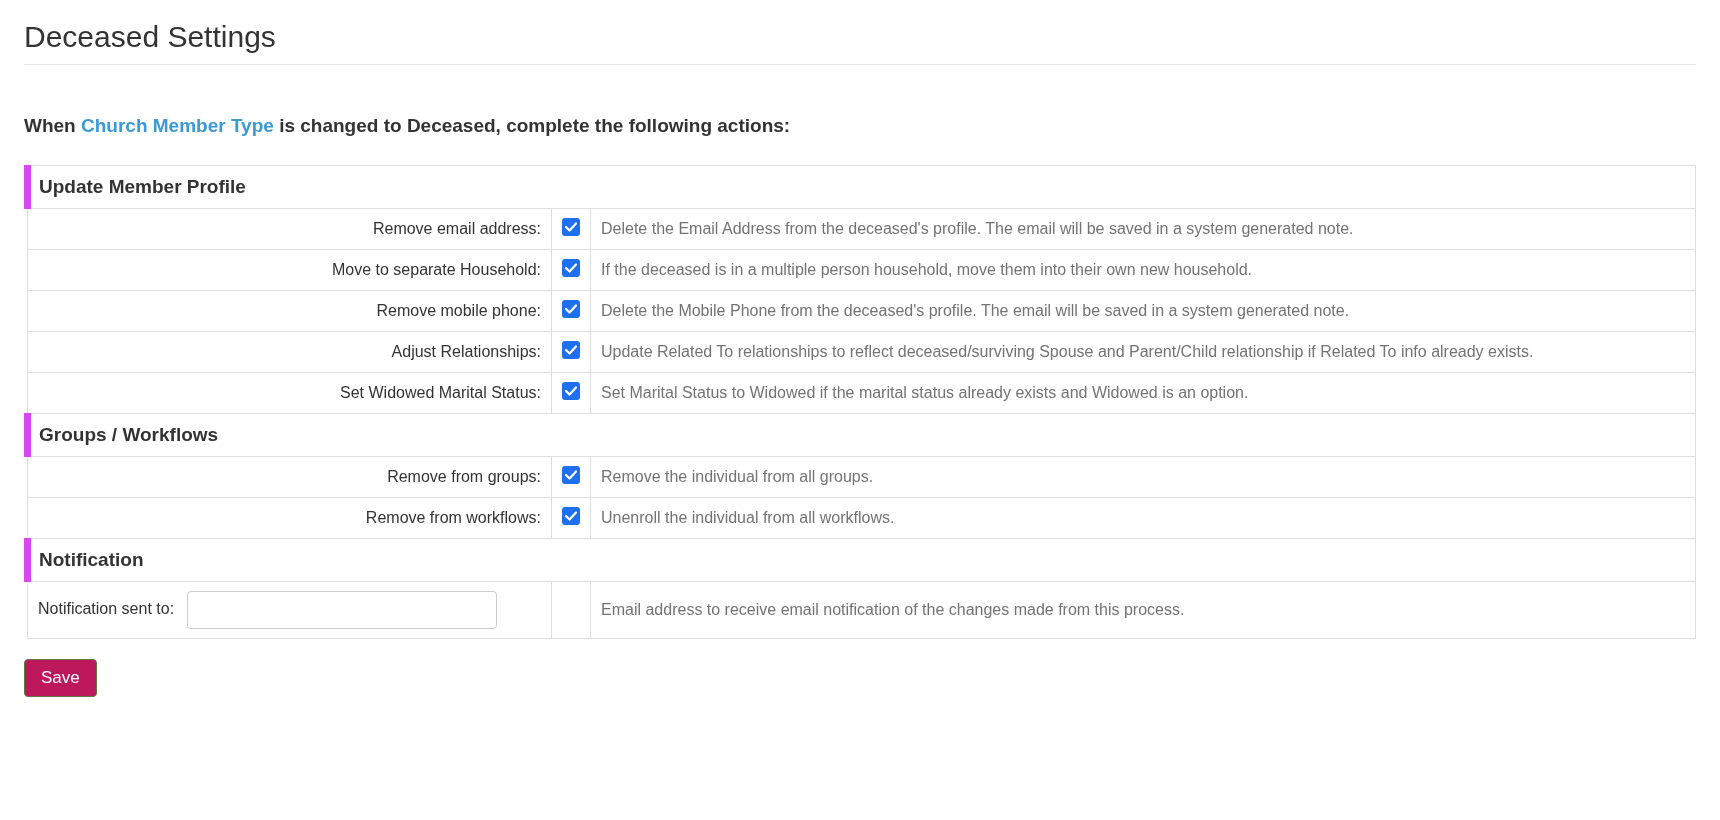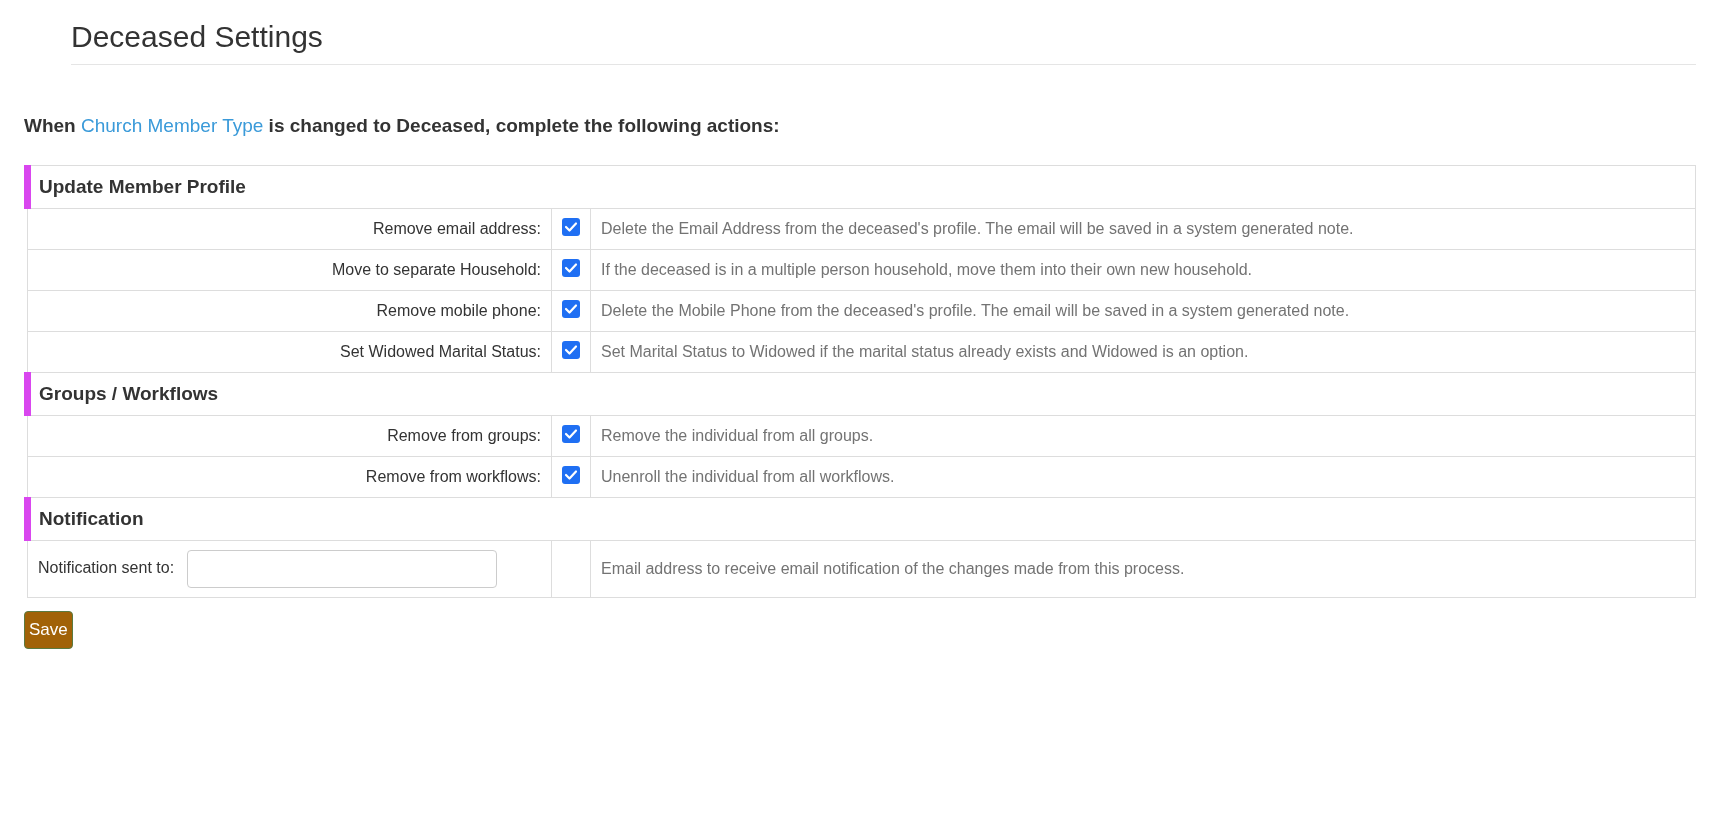--- a/index.html
+++ b/index.html
@@ -13,32 +13,31 @@
       padding: 20px 24px;
       color: #333;
     }
     .page-title {
       font-size: 30px;
       font-weight: 400;
       color: #333;
       padding-bottom: 10px;
       border-bottom: 1px solid #e5e5e5;
       margin-bottom: 50px;
-      margin-left: 47px;
     }
     .intro-line {
       font-size: 19px;
       font-weight: 700;
       color: #333;
       margin-bottom: 28px;
     }
     .intro-line a {
       color: #3a9ad9;
       text-decoration: none;
-      font-weight: 400;
+      font-weight: 700;
     }
     .settings-table {
       width: 100%;
       border-collapse: collapse;
       border: 1px solid #ddd;
     }
     .settings-table td, .settings-table th {
       border: 1px solid #ddd;
       padding: 9px 10px;
       vertical-align: middle;
@@ -94,26 +93,26 @@
       width: 310px;
       height: 38px;
       border: 1px solid #ccc;
       border-radius: 4px;
       padding: 4px 8px;
       font-size: 16px;
       margin-left: 8px;
       vertical-align: middle;
     }
     .save-btn {
-      margin-top: 13px;
-      background: #a16207;
+      margin-top: 20px;
+      background: #be185d;
       color: #fff;
       border: 1px solid #5a7a40;
       border-radius: 4px;
-      padding: 8px 4px;
+      padding: 8px 16px;
       font-size: 17px;
       cursor: pointer;
     }
   </style>
 </head>
 <body>
 
 
 
 <h1 class="page-title">Deceased Settings</h1>
@@ -158,20 +157,31 @@
       <td class="checkbox-cell">
         <span class="checkbox-wrap">
           <svg viewBox="0 0 14 14">
               <path d="M2 7 L5.5 10.5 L12 3.5" stroke="#fff" stroke-width="2.2" fill="none" stroke-linecap="round" stroke-linejoin="round"></path>
             </svg>
         </span>
       </td>
       <td class="desc-cell">Delete the Mobile Phone from the deceased's profile. The email will be saved in a system generated note.</td>
     </tr>
 
+    <tr>
+      <td class="label-cell">Adjust Relationships:</td>
+      <td class="checkbox-cell">
+        <span class="checkbox-wrap">
+          <svg viewBox="0 0 14 14">
+              <path d="M2 7 L5.5 10.5 L12 3.5" stroke="#fff" stroke-width="2.2" fill="none" stroke-linecap="round" stroke-linejoin="round"></path>
+            </svg>
+        </span>
+      </td>
+      <td class="desc-cell">Update Related To relationships to reflect deceased/surviving Spouse and Parent/Child relationship if Related To info already exists.</td>
+    </tr>
 
     <tr>
       <td class="label-cell">Set Widowed Marital Status:</td>
       <td class="checkbox-cell">
         <span class="checkbox-wrap">
           <svg viewBox="0 0 14 14">
               <path d="M2 7 L5.5 10.5 L12 3.5" stroke="#fff" stroke-width="2.2" fill="none" stroke-linecap="round" stroke-linejoin="round"></path>
             </svg>
         </span>
       </td>

